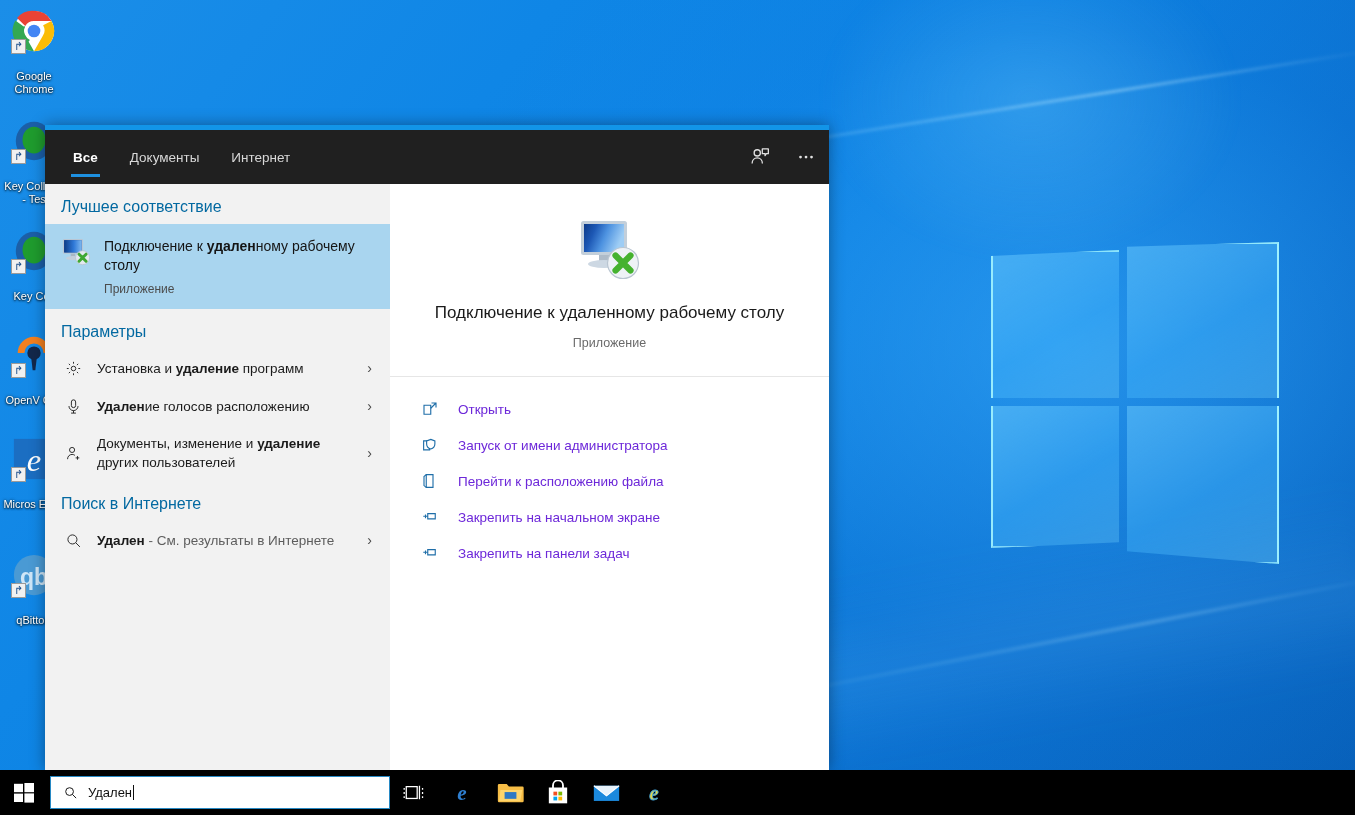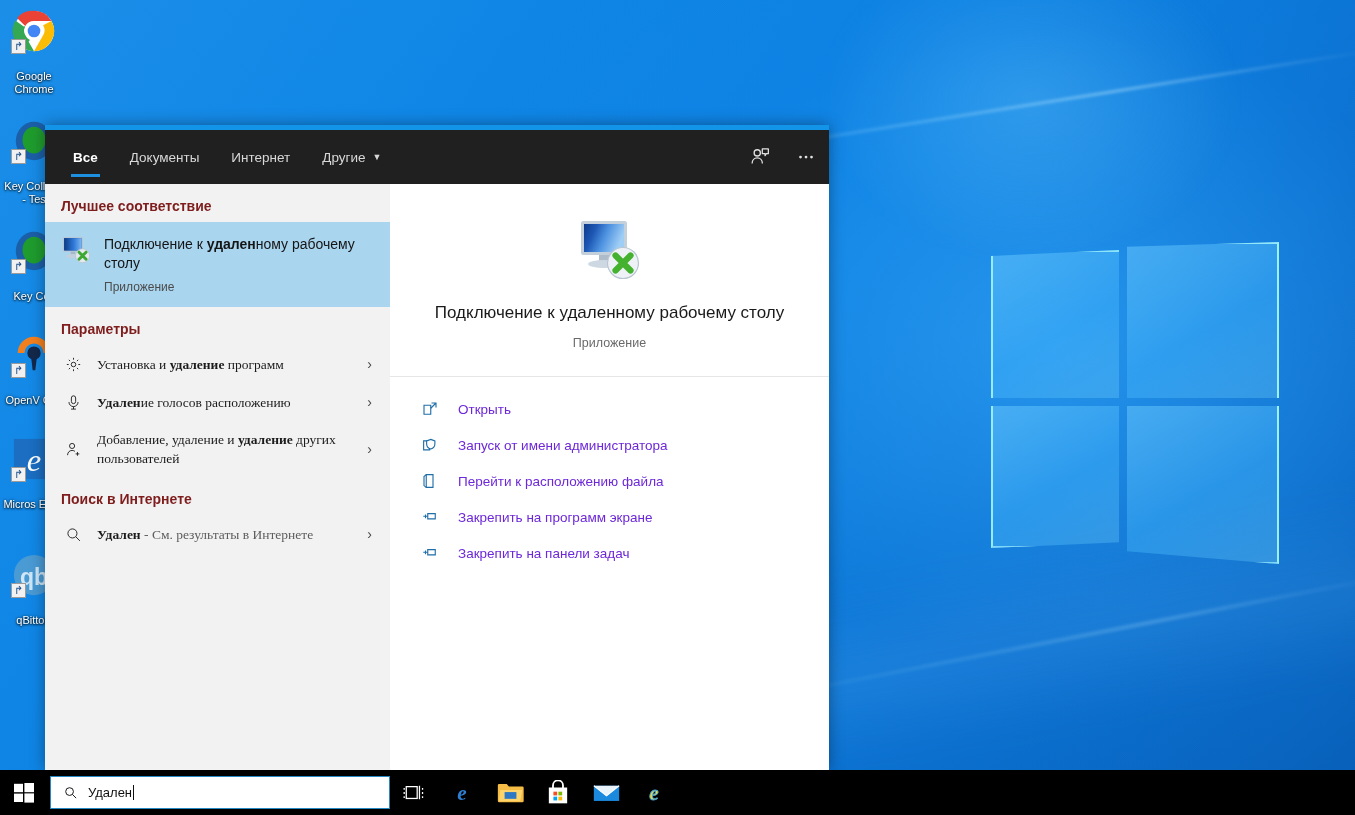--- a/index.html
+++ b/index.html
@@ -94,38 +94,38 @@
   .tab-icon {
     display: flex; align-items: center; justify-content: center;
     width: 46px; color: #e2e2e2;
   }
 
   #panel-body { flex: 1; display: flex; min-height: 0; background: #f2f2f2; }
 
   
   #results { width: 345px; background: #f2f2f2; overflow: hidden; flex: 0 0 auto; }
   .group-head {
-    font-size: 14px; font-weight: bold; color: #7f1d1d;
+    font-size: 16px; font-weight: normal; color: #0369a1;
     padding: 14px 16px 8px 16px;
   }
   .best-match {
     display: flex; align-items: flex-start; gap: 13px;
     background: #a9d5ef; padding: 12px 16px 13px 16px;
   }
   .best-match .text-wrap { padding-top: 1px; }
   .best-match .title { font-size: 14px; color: #151515; line-height: 19px; }
   .best-match .title b { font-weight: bold; }
   .best-match .sub { font-size: 12px; color: #4b4b4b; margin-top: 7px; }
 
   .res-row {
     display: flex; align-items: center; gap: 14px;
     padding: 9px 14px 9px 18px; min-height: 38px;
   }
   .res-row .ico { width: 20px; display: flex; align-items: center; justify-content: center; color: #1d1d1d; flex: 0 0 auto; }
-  .res-row .lbl { flex: 1; font-size: 13.5px; color: #1b1b1b; line-height: 19px; font-family: Liberation Serif, serif; }
+  .res-row .lbl { flex: 1; font-size: 13.5px; color: #1b1b1b; line-height: 19px; }
   .res-row .lbl b { font-weight: bold; }
   .res-row .lbl .dim { color: #5d5d5d; }
   .res-row .chev { color: #4a4a4a; font-size: 14px; flex: 0 0 auto; padding-right: 4px; }
 
   
   #preview { flex: 1; background: #ffffff; display: flex; flex-direction: column; }
   #preview-header {
     padding: 34px 30px 26px 30px; text-align: center;
     border-bottom: 1px solid #e6e6e6;
   }
@@ -256,24 +256,20 @@
 
   <div id="tabbar">
     <div class="tab active">
       <span>Все</span>
     </div>
     <div class="tab">
       <span>Документы</span>
     </div>
     <div class="tab">
       <span>Интернет</span>
-    </div>
-    <div class="tab">
-      <span>Другие</span>
-      <span class="caret">▼</span>
     </div>
     <div class="spacer"></div>
     <div class="tab-icon">
       <svg width="22" height="22" viewBox="0 0 24 24" fill="none" stroke="#e2e2e2" stroke-width="1.4">
         <circle cx="9" cy="7.5" r="3.4"></circle>
         <path d="M3.4 19c0-3.6 2.5-6 5.6-6s5.6 2.4 5.6 6"></path>
         <path d="M14.5 3.2h6.6v5.2h-2.2l-1.4 2.1V8.4h-3z" stroke-linejoin="round"></path>
       </svg>
     </div>
     <div class="tab-icon">
@@ -341,21 +337,21 @@
       </div>
 
       <div class="res-row">
         <span class="ico">
           <svg width="17" height="17" viewBox="0 0 24 24" fill="none" stroke="#1d1d1d" stroke-width="1.3">
             <circle cx="10" cy="7" r="3.6"></circle>
             <path d="M3.6 20c0-4 2.9-6.7 6.4-6.7 1.5 0 2.9.5 4 1.3"></path>
             <path d="M17.6 15.6v5.2M15 18.2h5.2"></path>
           </svg>
         </span>
-        <span class="lbl"><span>Добавление, удаление и </span><b>удаление</b><span> других пользователей</span></span>
+        <span class="lbl"><span>Документы, изменение и </span><b>удаление</b><span> других пользователей</span></span>
         <span class="chev">›</span>
       </div>
 
       <div class="group-head">Поиск в Интернете</div>
 
       <div class="res-row">
         <span class="ico">
           <svg width="17" height="17" viewBox="0 0 24 24" fill="none" stroke="#1d1d1d" stroke-width="1.3">
             <circle cx="10.5" cy="10.5" r="6.4"></circle>
               <path d="M15.2 15.2L21 21"></path>
@@ -421,21 +417,21 @@
           <span class="alabel">Перейти к расположению файла</span>
         </div>
 
         <div class="action">
           <span class="aico">
             <svg width="18" height="18" viewBox="0 0 24 24" fill="none" stroke="#1f6ea8" stroke-width="1.5">
               <path d="M9 7.5h10v7H9z"></path>
                 <path d="M9 11h-6M6 8.5v5"></path>
             </svg>
           </span>
-          <span class="alabel">Закрепить на программ экране</span>
+          <span class="alabel">Закрепить на начальном экране</span>
         </div>
 
         <div class="action">
           <span class="aico">
             <svg width="18" height="18" viewBox="0 0 24 24" fill="none" stroke="#1f6ea8" stroke-width="1.5">
               <path d="M9 7.5h10v7H9z"></path>
                 <path d="M9 11h-6M6 8.5v5"></path>
             </svg>
           </span>
           <span class="alabel">Закрепить на панели задач</span>

